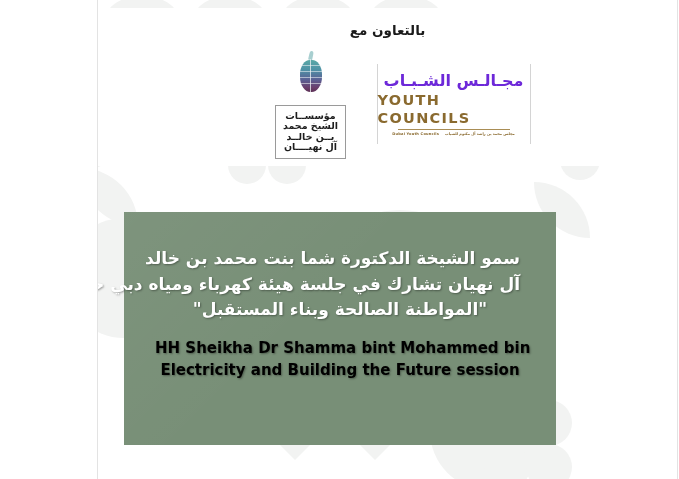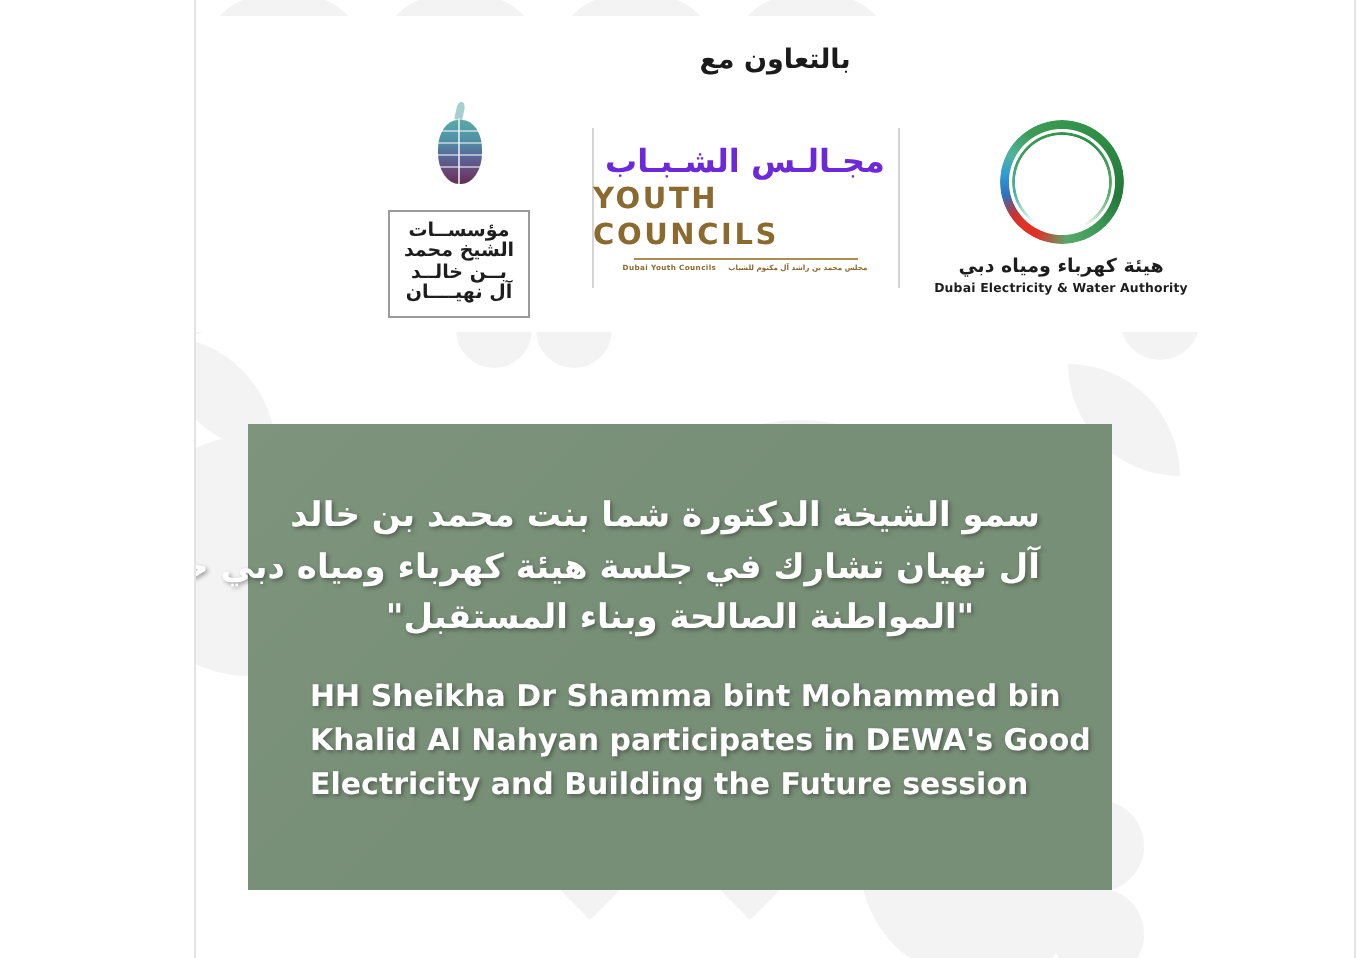--- a/index.html
+++ b/index.html
@@ -307,21 +307,22 @@
     text-align: center;
     color: #ffffff;
     font-size: 17px;
     font-weight: 700;
     line-height: 1.5;
     width: 360px;
     text-shadow: 1px 1px 2px rgba(0,0,0,.35);
   }
   #headline-en {
     position: relative;
-    color: #ffffff;
+    text-align: center;
+    color: #000000;
     font-size: 15px;
     font-weight: 700;
     line-height: 1.48;
     width: 370px;
     margin-top: 14px;
     text-shadow: 1px 1px 2px rgba(0,0,0,.35);
   }
   .nowrapline { white-space: nowrap; }
 </style>
 </head>
@@ -399,42 +400,33 @@
           <div id="yc-en">YOUTH COUNCILS</div>
           <div id="yc-rule"></div>
           <div id="yc-sub">
             <span>Dubai Youth Councils</span>
             <span>مجلس محمد بن راشد آل مكتوم للشباب</span>
           </div>
         </div>
 
         <div class="divider"></div>
 
-        <div class="logo-cell" id="logo-dewa">
-          <div id="dewa-ring">
-            <div class="ring-outer"></div>
-            <div class="ring-inner"></div>
-          </div>
-          <div id="dewa-ar">هيئة كهرباء ومياه دبي</div>
-          <div id="dewa-en">Dubai Electricity &amp; Water Authority</div>
-        </div>
 
       </div>
     </div>
 
     <div id="green-card">
       <div id="card-sheen"></div>
 
       <div id="headline-ar">
         <div class="nowrapline">سمو الشيخة الدكتورة شما بنت محمد بن خالد</div>
         <div class="nowrapline">آل نهيان تشارك في جلسة هيئة كهرباء ومياه دبي حول</div>
         <div class="nowrapline">"المواطنة الصالحة وبناء المستقبل"</div>
       </div>
 
       <div id="headline-en">
         <div class="nowrapline">HH Sheikha Dr Shamma bint Mohammed bin</div>
-        <div class="nowrapline">Khalid Al Nahyan participates in DEWA's Good</div>
         <div class="nowrapline">Electricity and Building the Future session</div>
       </div>
     </div>
 
   </div>
 </div>
 
 </body></html>

